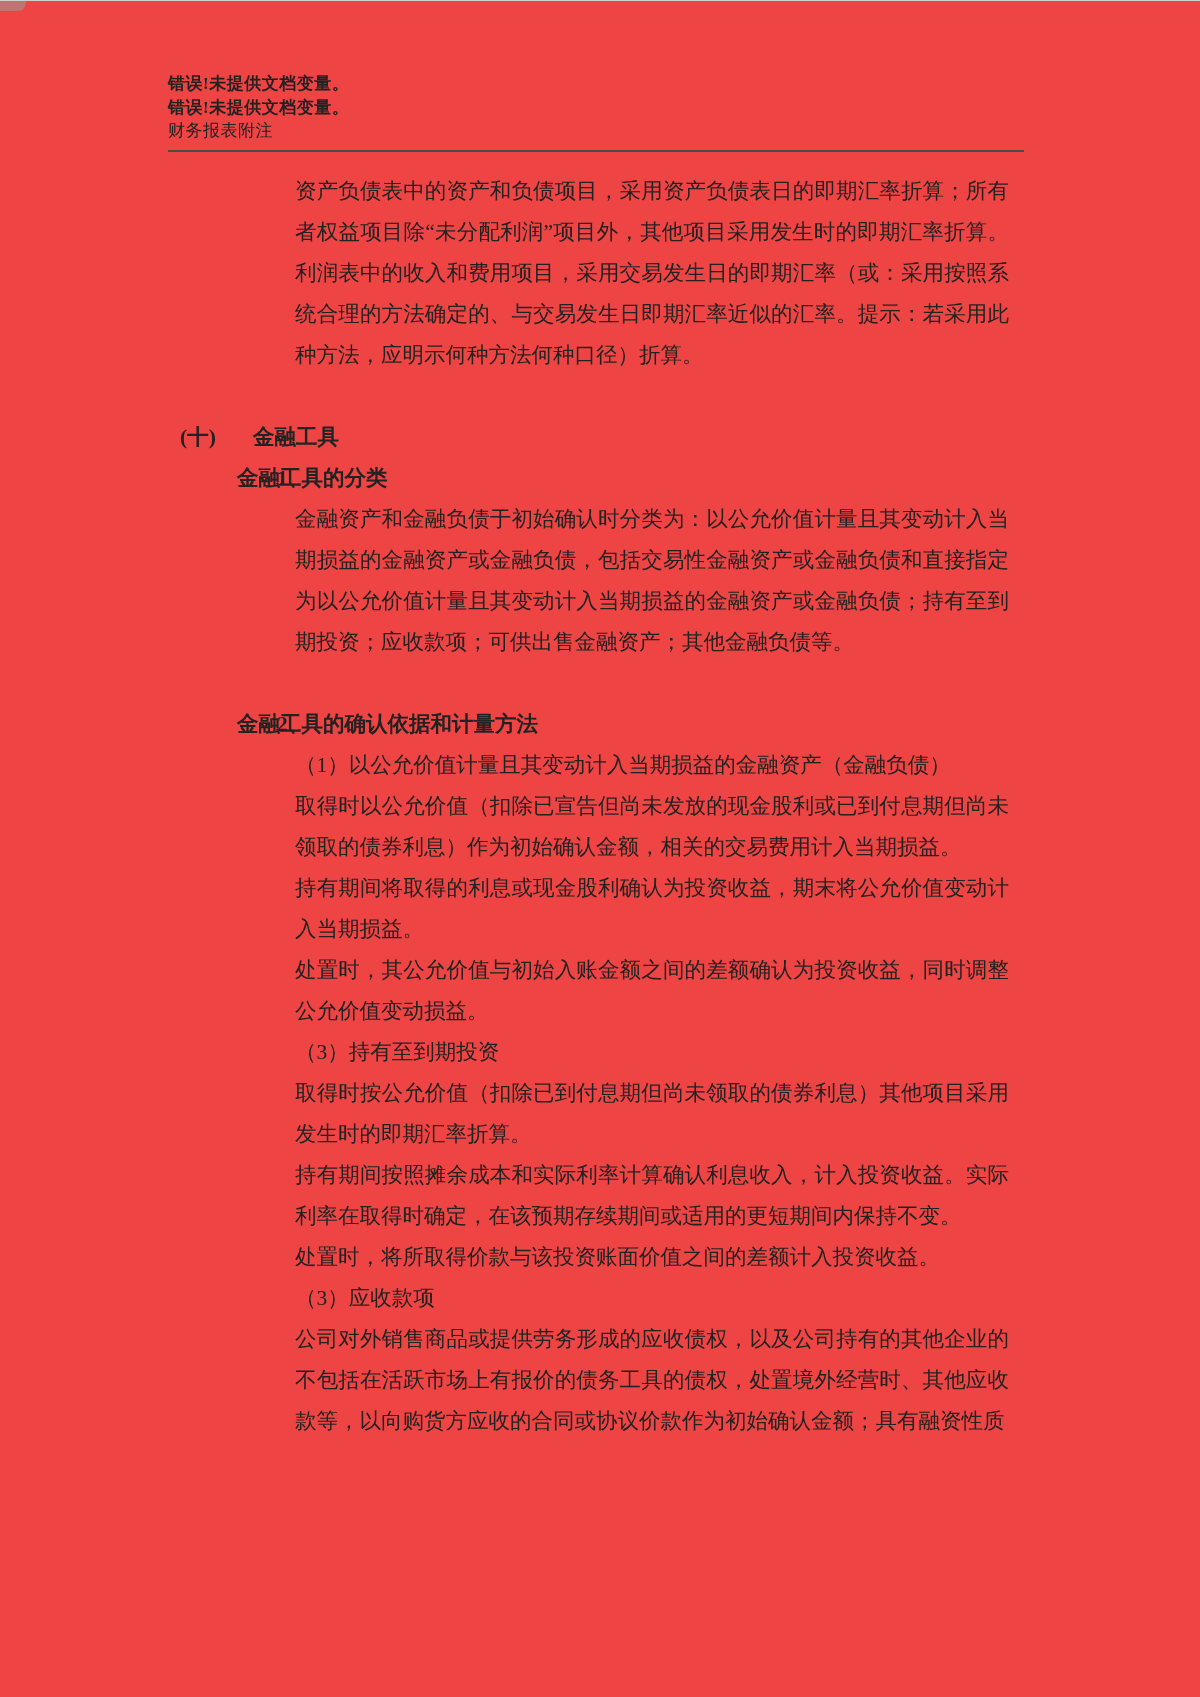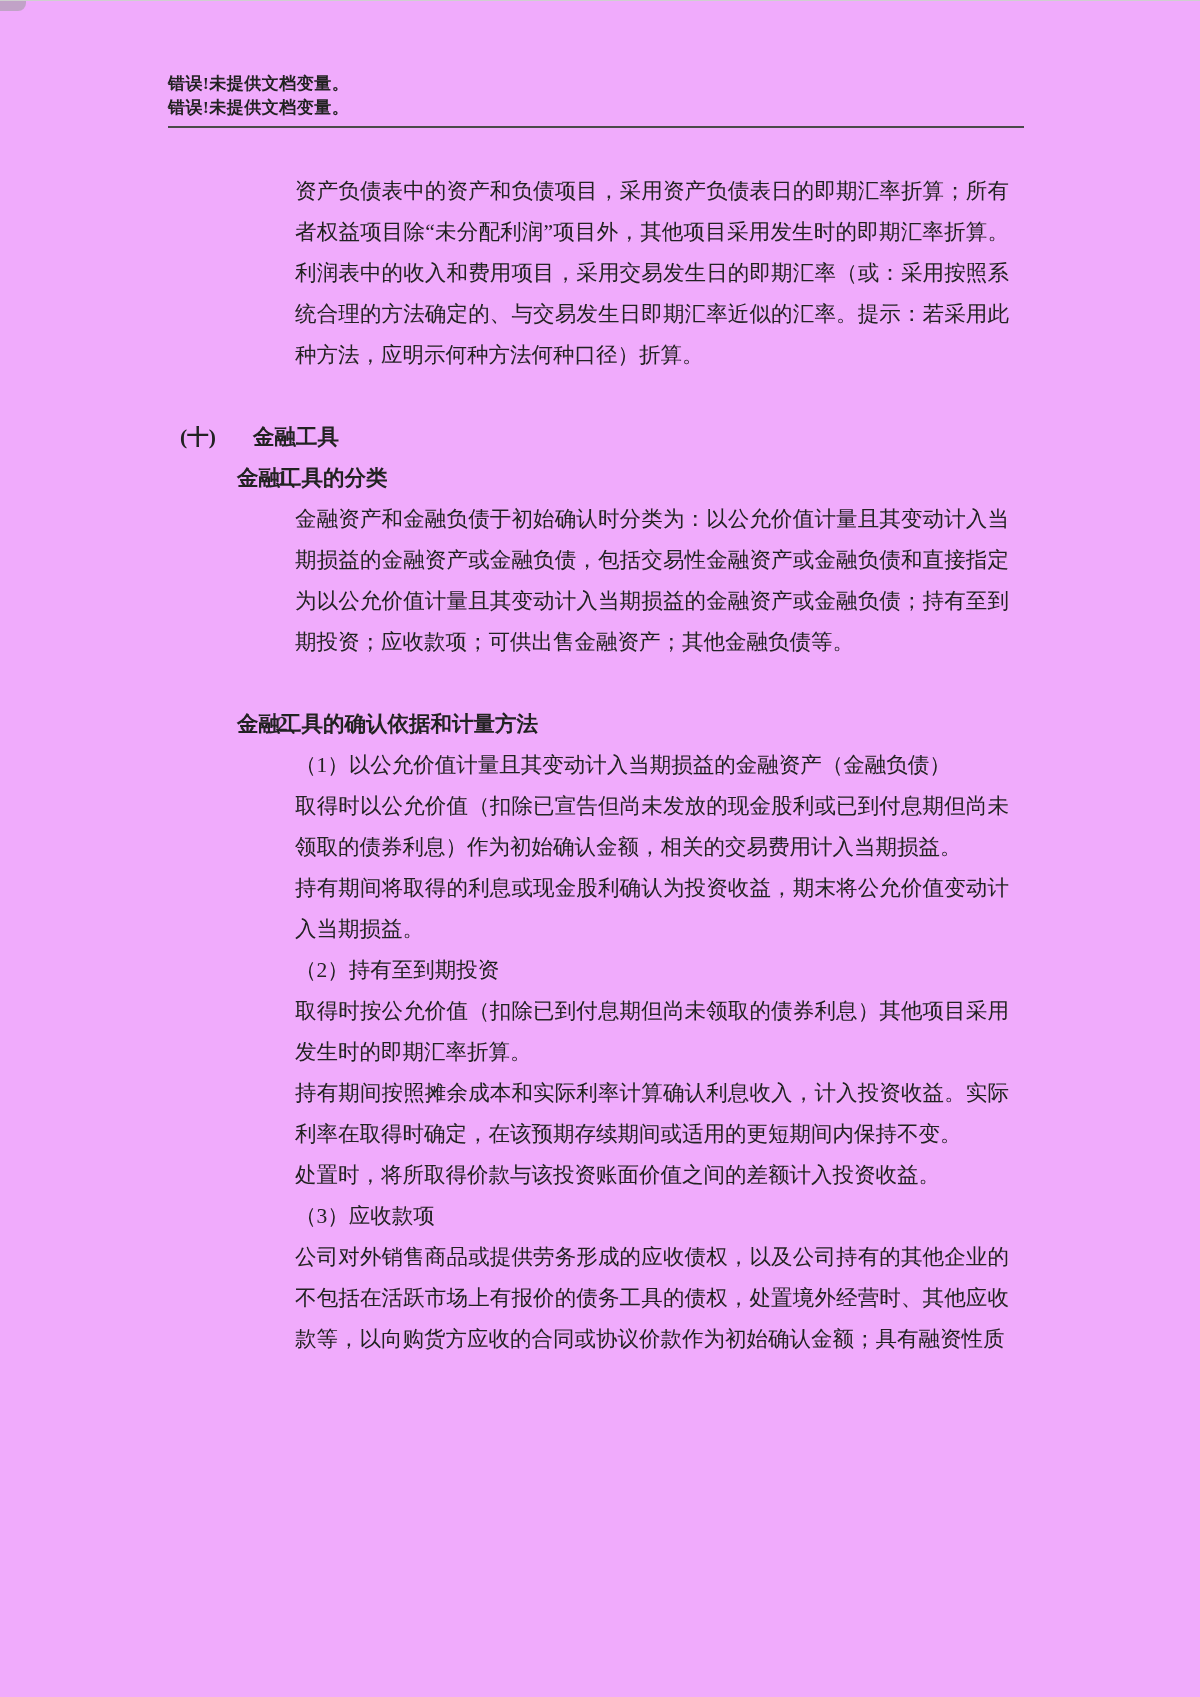--- a/index.html
+++ b/index.html
@@ -1,21 +1,21 @@
 <!DOCTYPE html>
 <html lang="zh"><head>
 <meta charset="utf-8">
 <style>
   * { margin: 0; padding: 0; box-sizing: border-box; }
   html, body { background: #e9e9e9; }
   .page {
     position: relative;
     width: 1200px;
     height: 1697px;
-    background: #f0abfc;
+    background: #ef4444;
     font-family: "Liberation Serif", "DejaVu Serif", serif;
     color: #222222;
     overflow: hidden;
     border-top: 1px solid #cfcfcf;
   }
   .scan-mark {
     position: absolute;
     left: 0; top: 0;
     width: 26px; height: 10px;
     background: #9a9a9a;
@@ -85,20 +85,21 @@
 </head>
 <body>
 
 <div class="page">
 
   <div class="scan-mark"></div>
 
   <header class="page-header">
     <div class="hline">错误!未提供文档变量。</div>
     <div class="hline">错误!未提供文档变量。</div>
+    <div class="hline normal">财务报表附注</div>
     <div class="header-rule"></div>
   </header>
 
   <main class="doc-body">
 
     <div class="para">资产负债表中的资产和负债项目，采用资产负债表日的即期汇率折算；所有者权益项目除“未分配利润”项目外，其他项目采用发生时的即期汇率折算。利润表中的收入和费用项目，采用交易发生日的即期汇率（或：采用按照系统合理的方法确定的、与交易发生日即期汇率近似的汇率。提示：若采用此种方法，应明示何种方法何种口径）折算。</div>
 
 
     <div class="sec-row">
       <span class="sec-label">(十)</span>
@@ -114,21 +115,22 @@
     <div class="para">金融资产和金融负债于初始确认时分类为：以公允价值计量且其变动计入当期损益的金融资产或金融负债，包括交易性金融资产或金融负债和直接指定为以公允价值计量且其变动计入当期损益的金融资产或金融负债；持有至到期投资；应收款项；可供出售金融资产；其他金融负债等。</div>
 
     <div class="sub-row gap-above">
       <span class="sub-number">2、</span>
       <span class="sub-title">金融工具的确认依据和计量方法</span>
     </div>
 
     <div class="para">（1）以公允价值计量且其变动计入当期损益的金融资产（金融负债）</div>
     <div class="para">取得时以公允价值（扣除已宣告但尚未发放的现金股利或已到付息期但尚未领取的债券利息）作为初始确认金额，相关的交易费用计入当期损益。</div>
     <div class="para">持有期间将取得的利息或现金股利确认为投资收益，期末将公允价值变动计入当期损益。</div>
-    <div class="para">（2）持有至到期投资</div>
+    <div class="para">处置时，其公允价值与初始入账金额之间的差额确认为投资收益，同时调整公允价值变动损益。</div>
+    <div class="para">（3）持有至到期投资</div>
     <div class="para">取得时按公允价值（扣除已到付息期但尚未领取的债券利息）其他项目采用发生时的即期汇率折算。</div>
     <div class="para">持有期间按照摊余成本和实际利率计算确认利息收入，计入投资收益。实际利率在取得时确定，在该预期存续期间或适用的更短期间内保持不变。</div>
     <div class="para">处置时，将所取得价款与该投资账面价值之间的差额计入投资收益。</div>
     <div class="para">（3）应收款项</div>
     <div class="para">公司对外销售商品或提供劳务形成的应收债权，以及公司持有的其他企业的不包括在活跃市场上有报价的债务工具的债权，处置境外经营时、其他应收款等，以向购货方应收的合同或协议价款作为初始确认金额；具有融资性质</div>
 
   </main>
 </div>
 
 </body></html>

